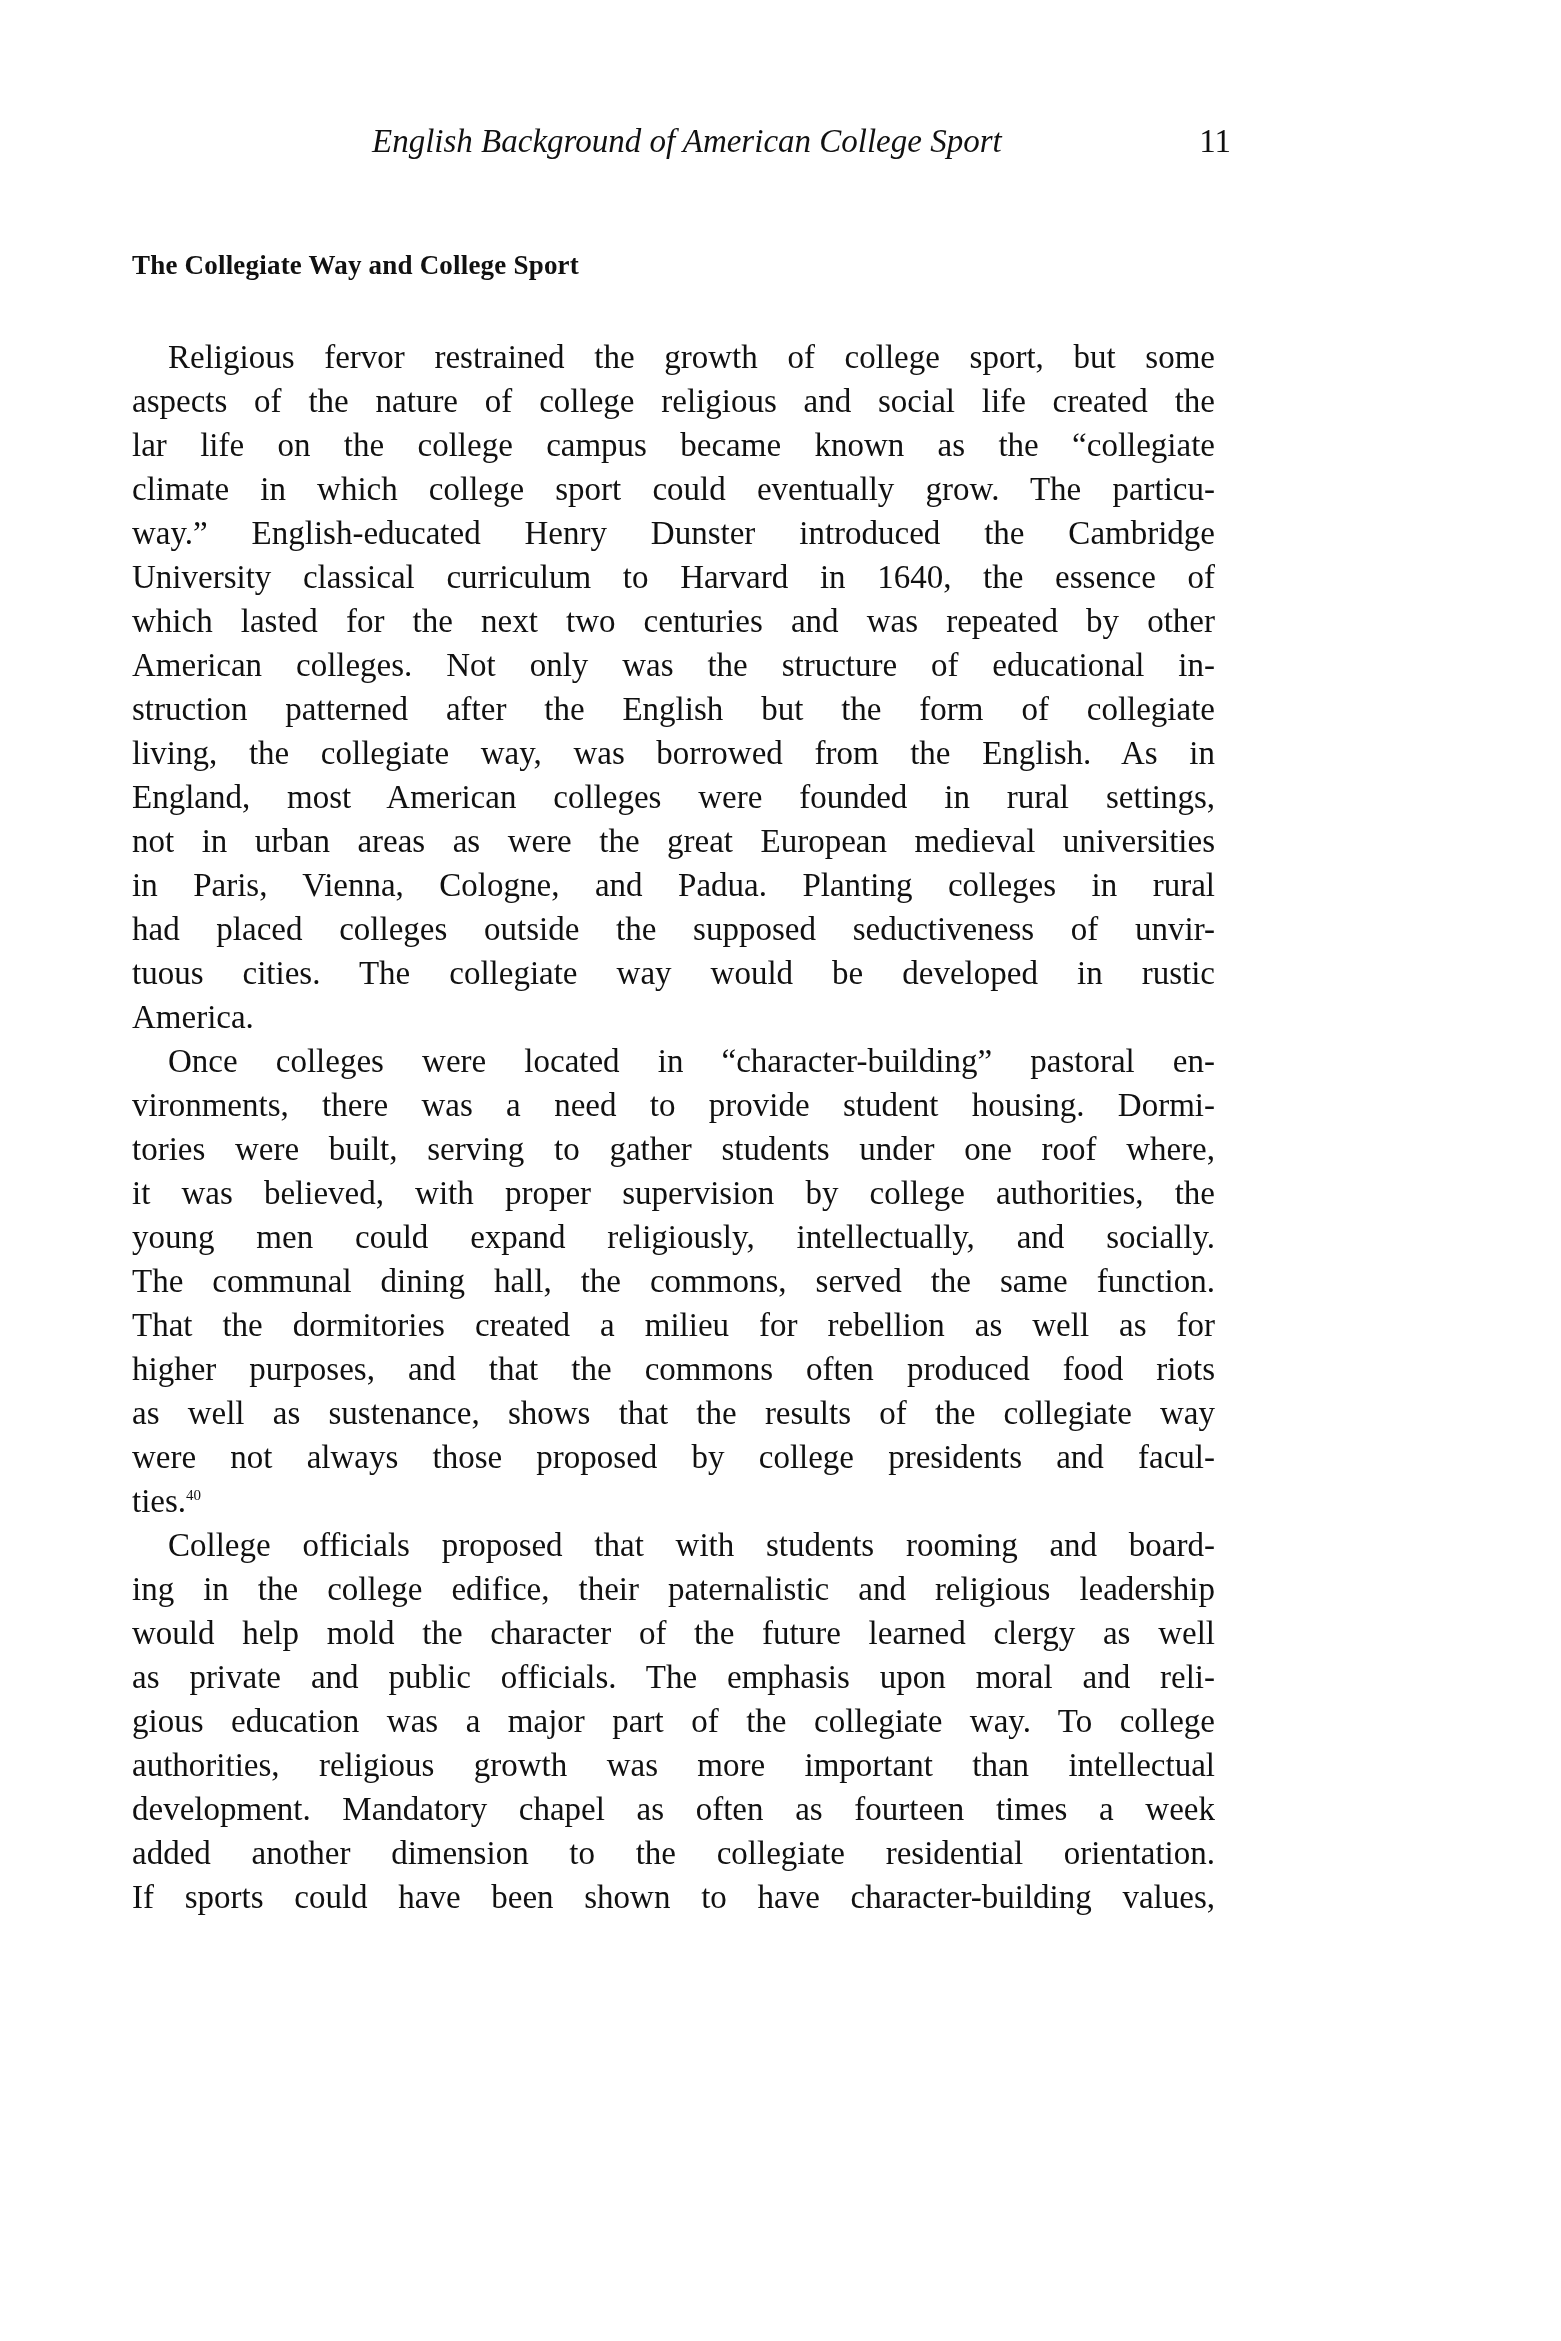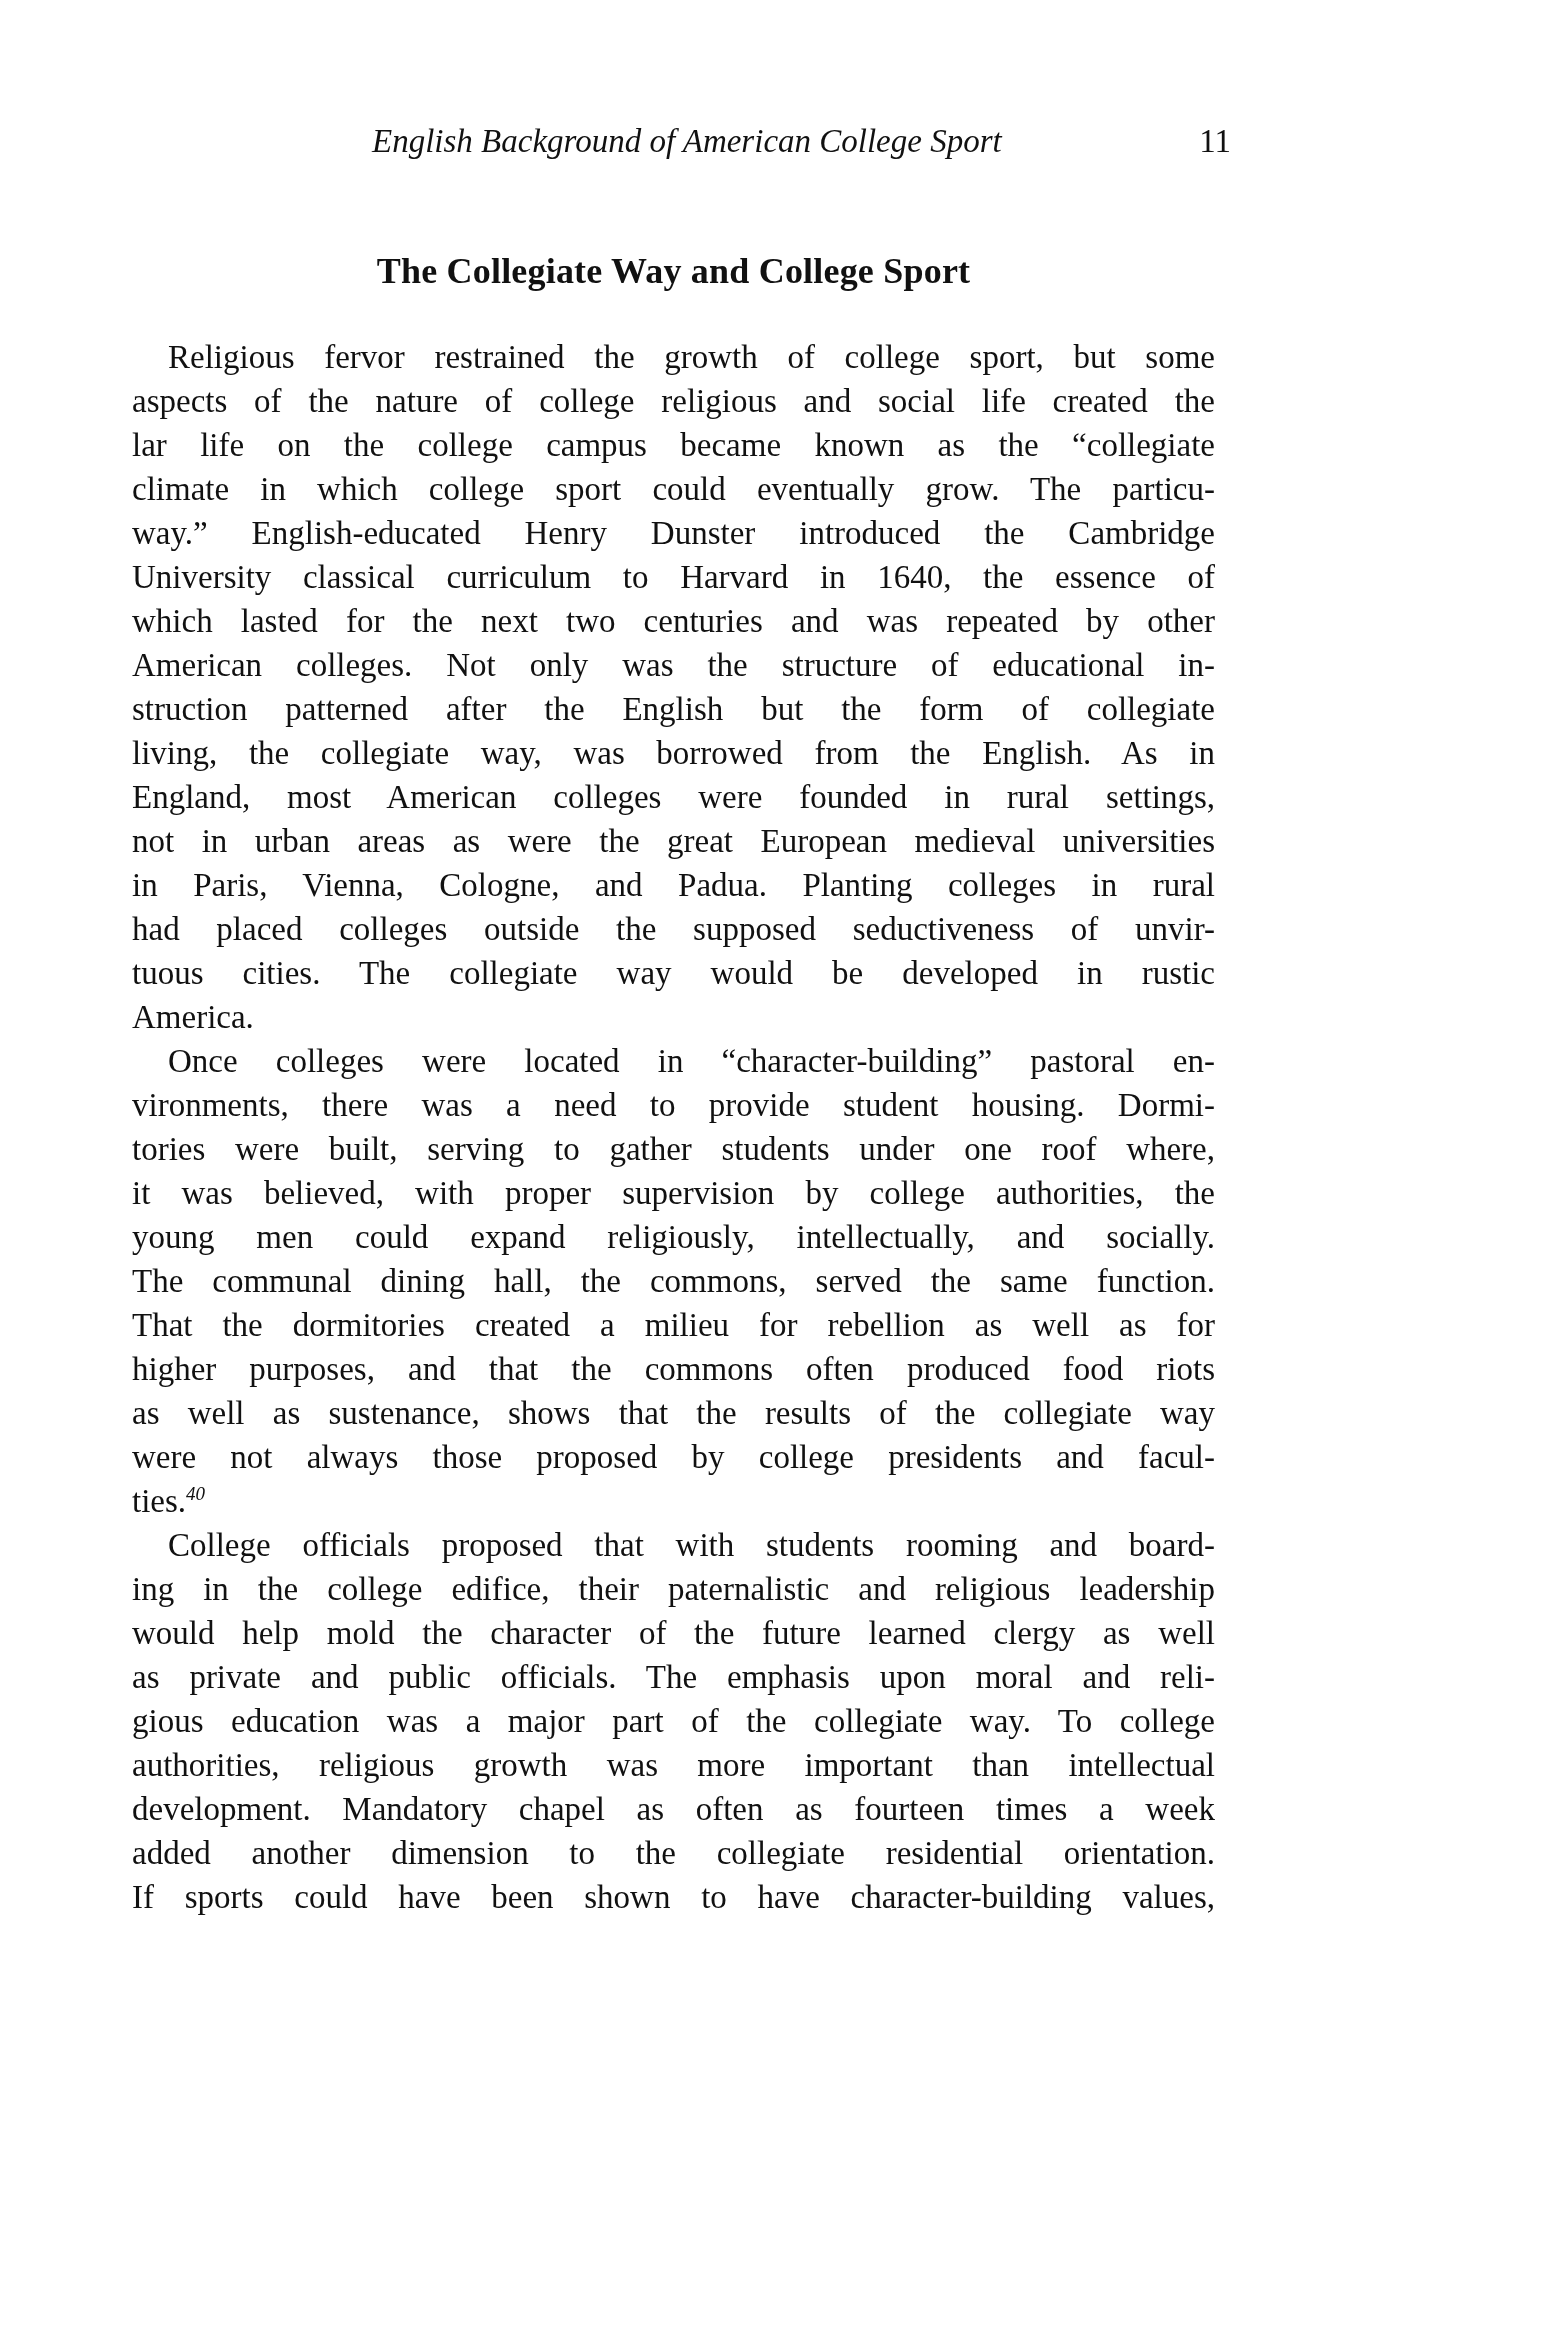--- a/index.html
+++ b/index.html
@@ -5,33 +5,33 @@
   html, body { margin: 0; padding: 0; background: #ffffff; }
   body { width: 1561px; height: 2342px; position: relative; overflow: hidden; color: #111; }
   .running-head {
     position: absolute; top: 123px; left: 372px; width: 859px; height: 43px;
     font-family: "Liberation Serif", "DejaVu Serif", serif;
     font-size: 33px;
   }
   .running-title { position: absolute; left: 0; top: 0; font-style: italic; }
   .page-number { position: absolute; right: 0; top: 0; }
   .section-heading {
-    position: absolute; top: 250px; left: 132px; width: 1083px; text-align: center;
+    position: absolute; top: 250px; left: 132px; width: 1083px; 
     font-family: "Liberation Serif", "DejaVu Serif", serif;
-    font-weight: bold; font-size: 36px; letter-spacing: 0.2px;
+    font-weight: bold; font-size: 27px; letter-spacing: 0.2px;
   }
   .body-text {
     position: absolute; top: 335px; left: 132px; width: 1083px;
     font-family: "Liberation Serif", "DejaVu Serif", serif;
     font-size: 33px; line-height: 44px;
   }
   .line { display: block; text-align: justify; text-align-last: justify; white-space: nowrap; height: 44px; }
   .line.last { text-align-last: left; }
   .line.indent { padding-left: 36px; }
-  sup.fn { font-size: 19px; vertical-align: 12px; line-height: 0; font-style: italic; }
+  sup.fn { font-size: 15px; vertical-align: 12px; line-height: 0; }
 </style>
 </head>
 <body>
 
 <div class="running-head">
   <span class="running-title">English Background of American College Sport</span>
   <span class="page-number">11</span>
 </div>
 
 <div class="section-heading">The Collegiate Way and College Sport</div>

